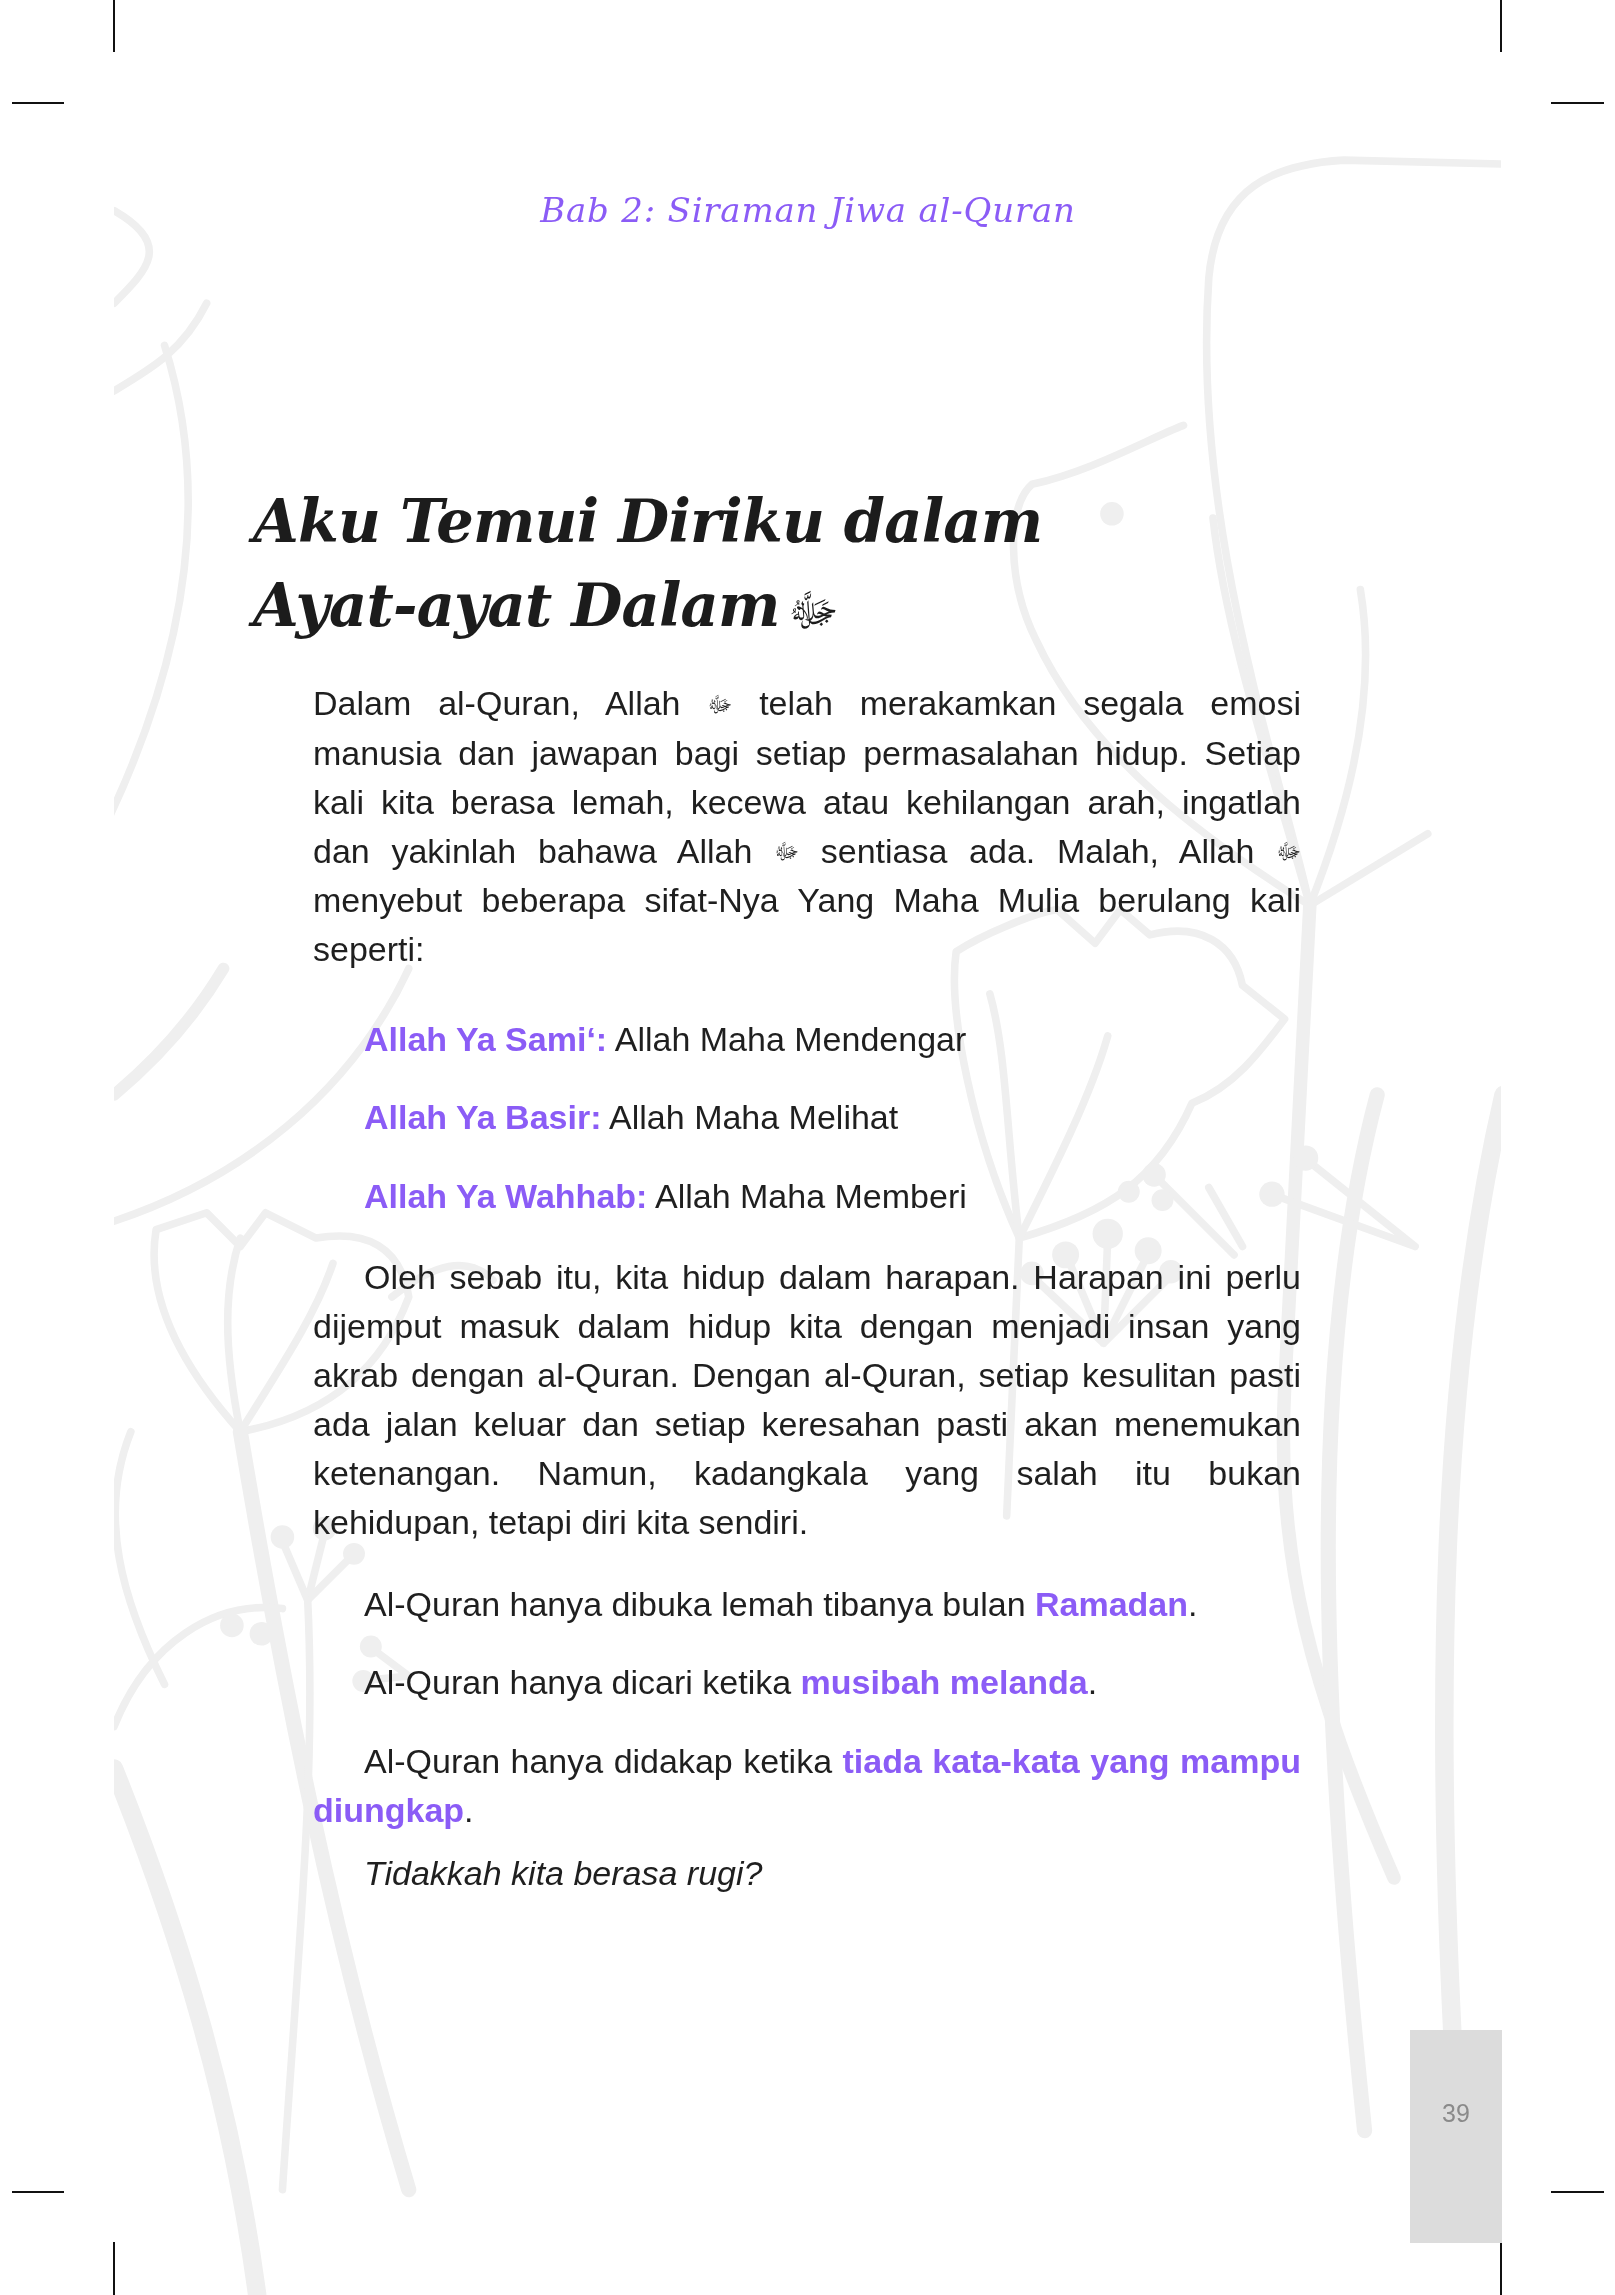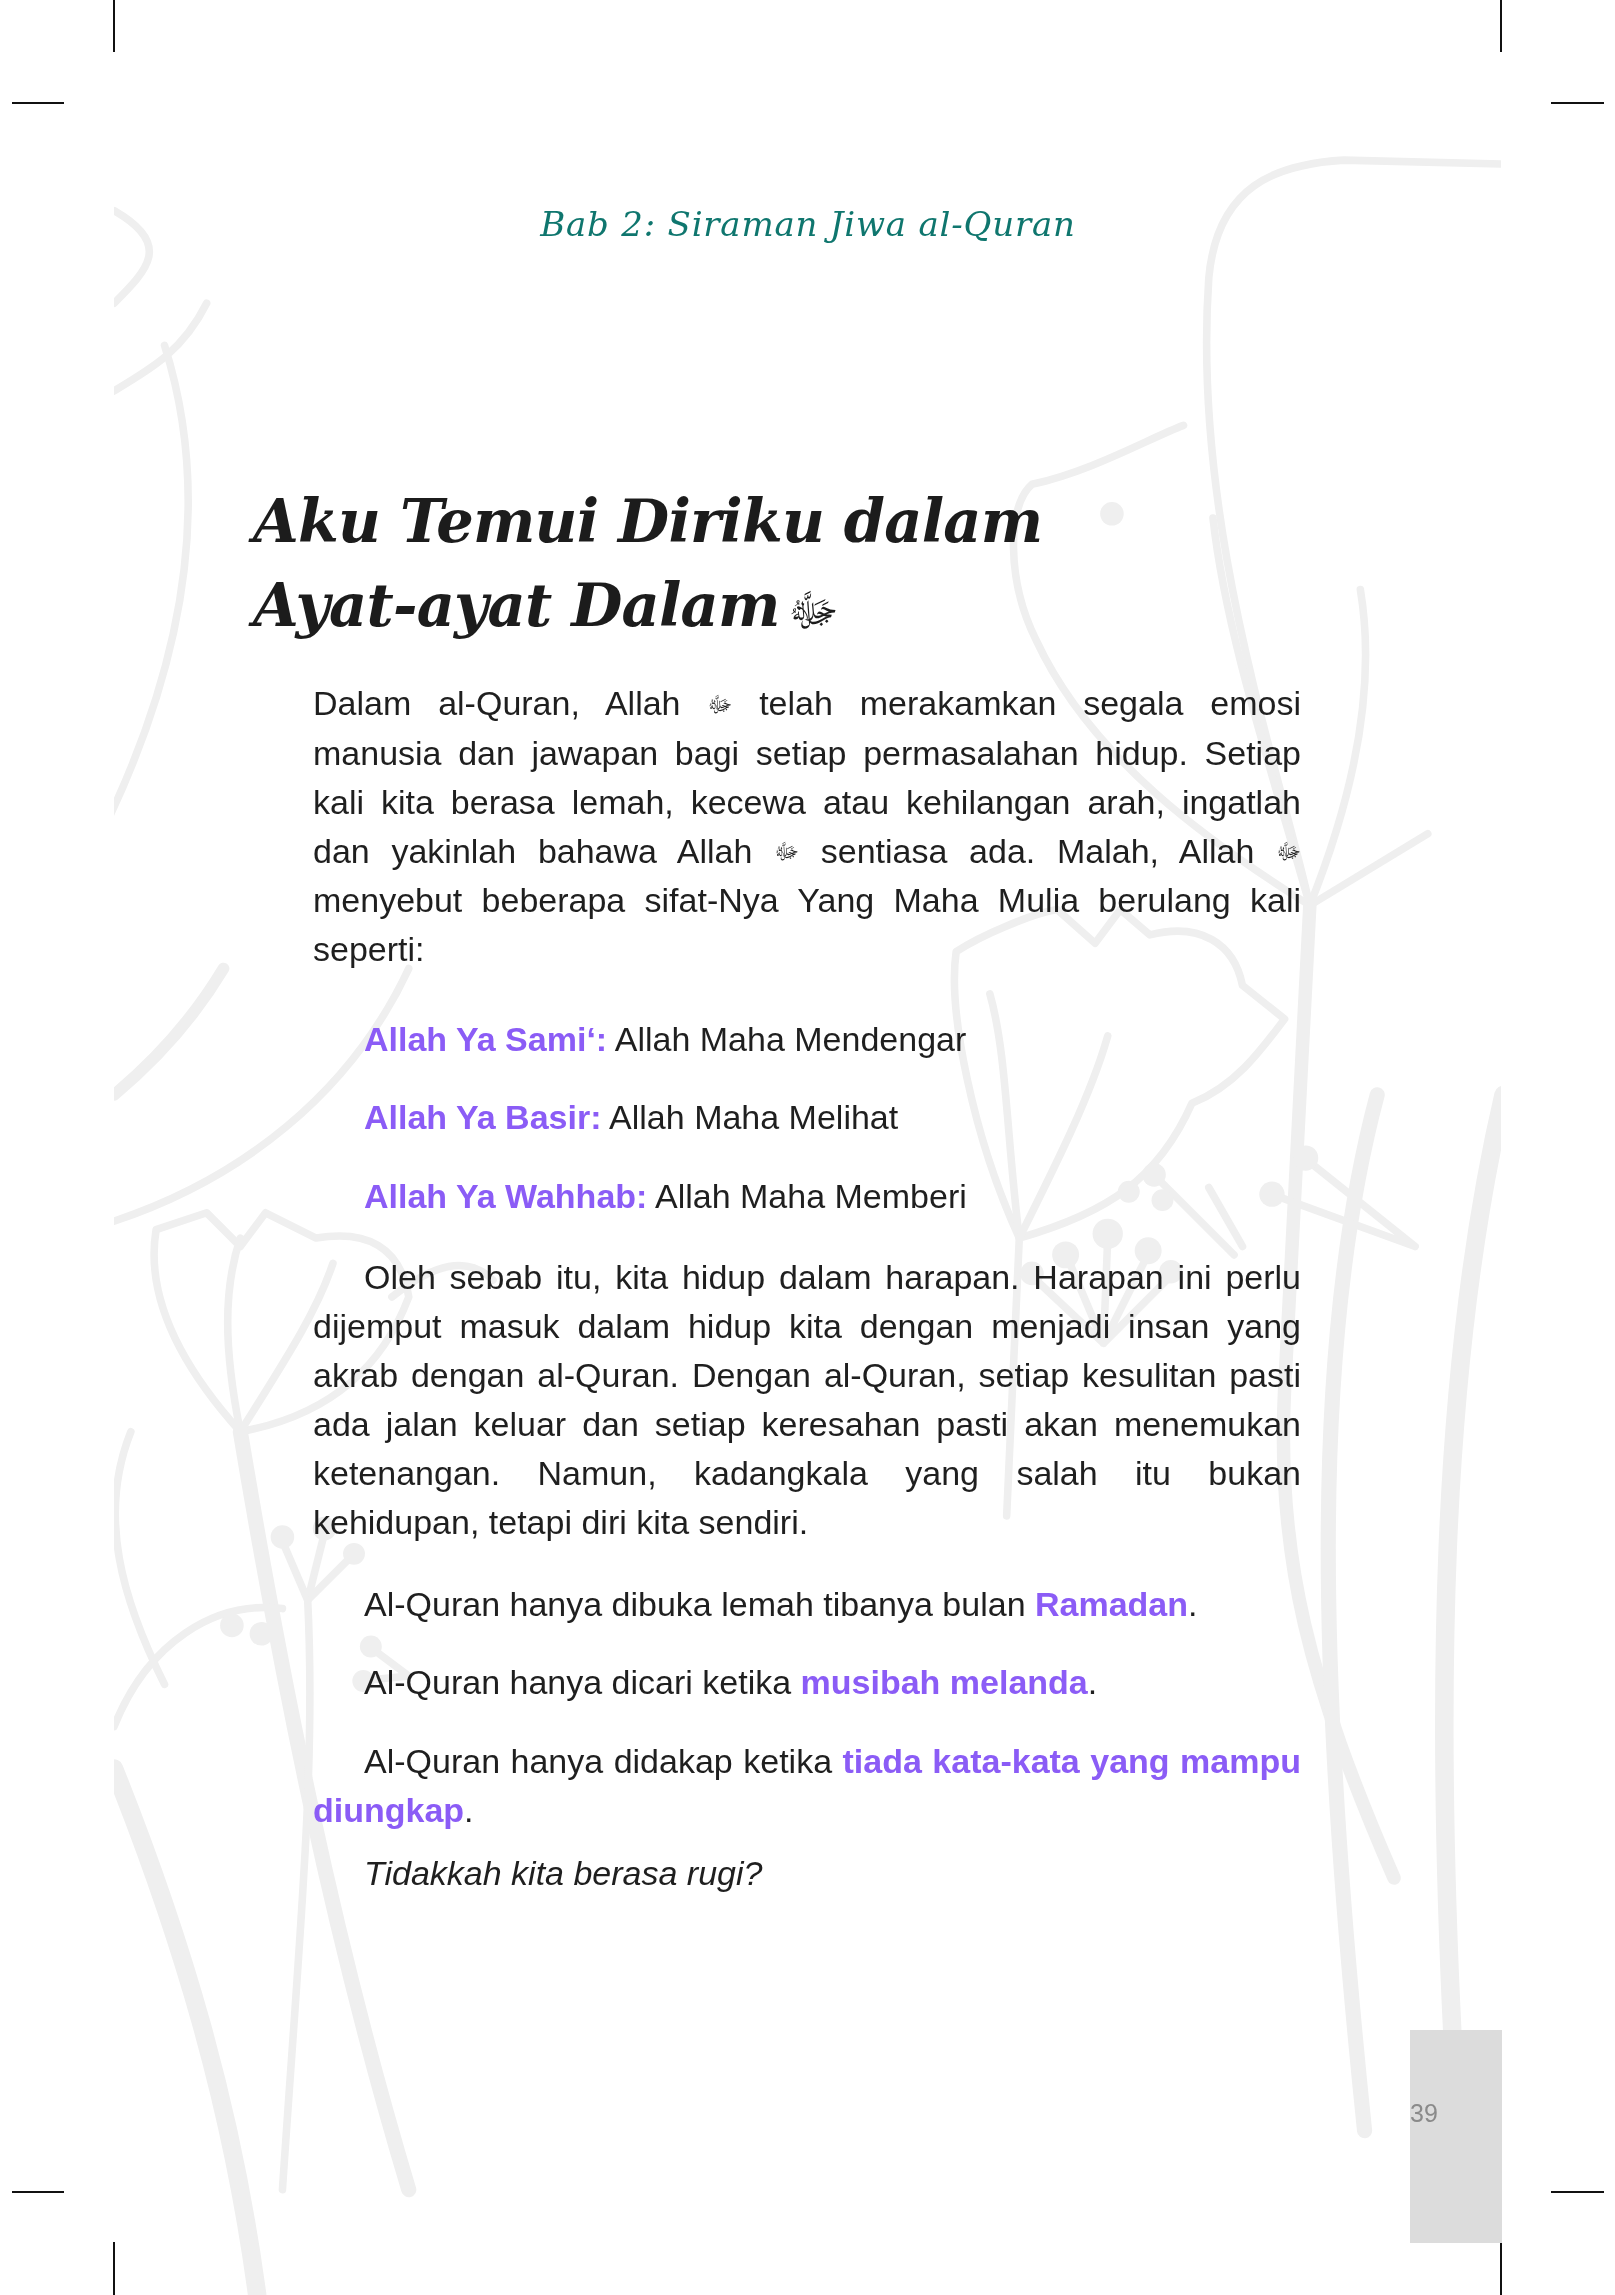--- a/index.html
+++ b/index.html
@@ -2,23 +2,23 @@
 <html style="font-size:13.5px"><head>
 <meta charset="utf-8">
 <style>
   html, body { margin: 0; padding: 0; background: #ffffff; }
   body { width: 1616px; height: 2295px; position: relative; overflow: hidden; }
   .crop { position: absolute; background: #111; }
   .bg-art { position: absolute; left: 114px; top: 0; width: 1387px; height: 2295px; overflow: hidden; pointer-events: none; }
   .bg-art svg { position: absolute; left: 0; top: 0; }
 
   .running-header {
-    position: absolute; left: 0; width: 1616px; top: 204px; text-align: center;
+    position: absolute; left: 0; width: 1616px; top: 190px; text-align: center;
     font-family: "DejaVu Serif", serif; font-style: italic; font-size: 34px;
-    color: #0f766e; letter-spacing: 0.8px;
+    color: #8b5cf6; letter-spacing: 0.8px;
   }
   .title {
     position: absolute; left: 253px; width: 1110px; top: 480px; 
     font-family: "DejaVu Serif", serif; font-style: italic; font-weight: bold;
     font-size: 59px; line-height: 84px; color: #1c1c1c; letter-spacing: -0.8px;
   }
   .honorific {
     display: inline-block; font-family: "DejaVu Sans", sans-serif; font-style: normal;
     font-weight: normal; color: #1c1c1c; vertical-align: middle;
   }
@@ -33,21 +33,21 @@
   .para { margin: 0; }
   .indent { text-indent: 51px; }
   .li { position: absolute; left: 364px; font-family: "Liberation Sans", sans-serif; font-size: 34px; line-height: 49px; color: #1f1f1f; white-space: nowrap; }
   b { font-weight: bold; color: #8b5cf6; }
 
   .page-tab {
     position: absolute; left: 1410px; top: 2030px; width: 92px; height: 213px;
     background: #dcdcdc;
   }
   .page-number {
-    position: absolute; left: 0; width: 92px; top: 69px; text-align: left;
+    position: absolute; left: 0; width: 92px; top: 69px; text-align: center;
     font-family: "Liberation Sans", sans-serif; font-size: 25px; color: #8a8a8a;
   }
 </style>
 </head>
 <body>
 
 <div class="crop" style="left:113px;top:0;width:1.7px;height:52px;"></div>
 <div class="crop" style="left:11.8px;top:102px;width:52px;height:1.7px;"></div>
 <div class="crop" style="left:1500px;top:0;width:1.7px;height:52px;"></div>
 <div class="crop" style="left:1551px;top:102px;width:53px;height:1.7px;"></div>

